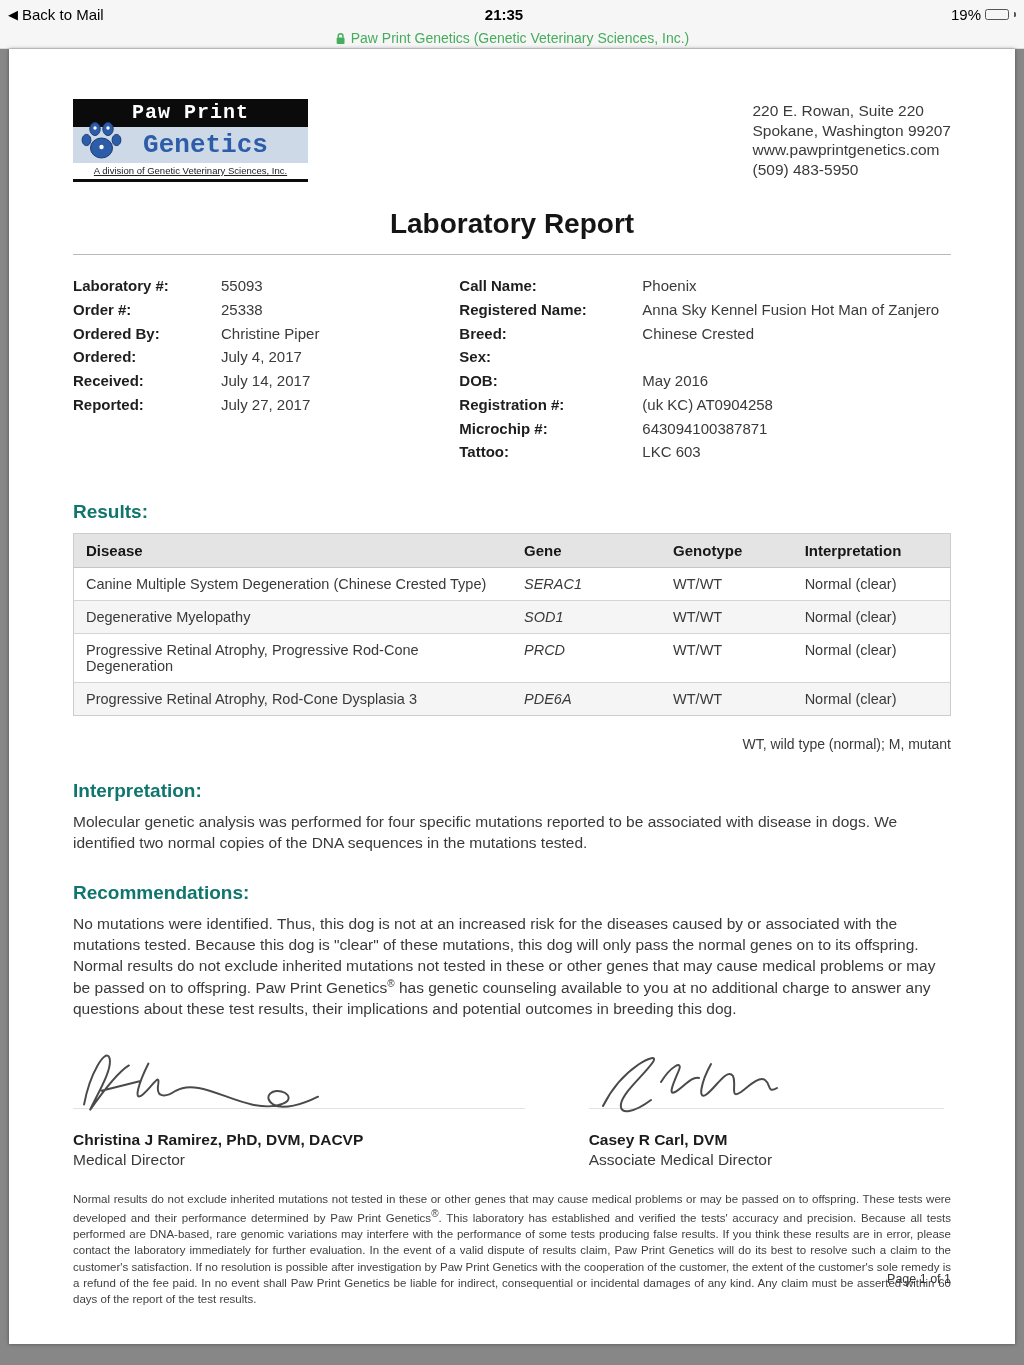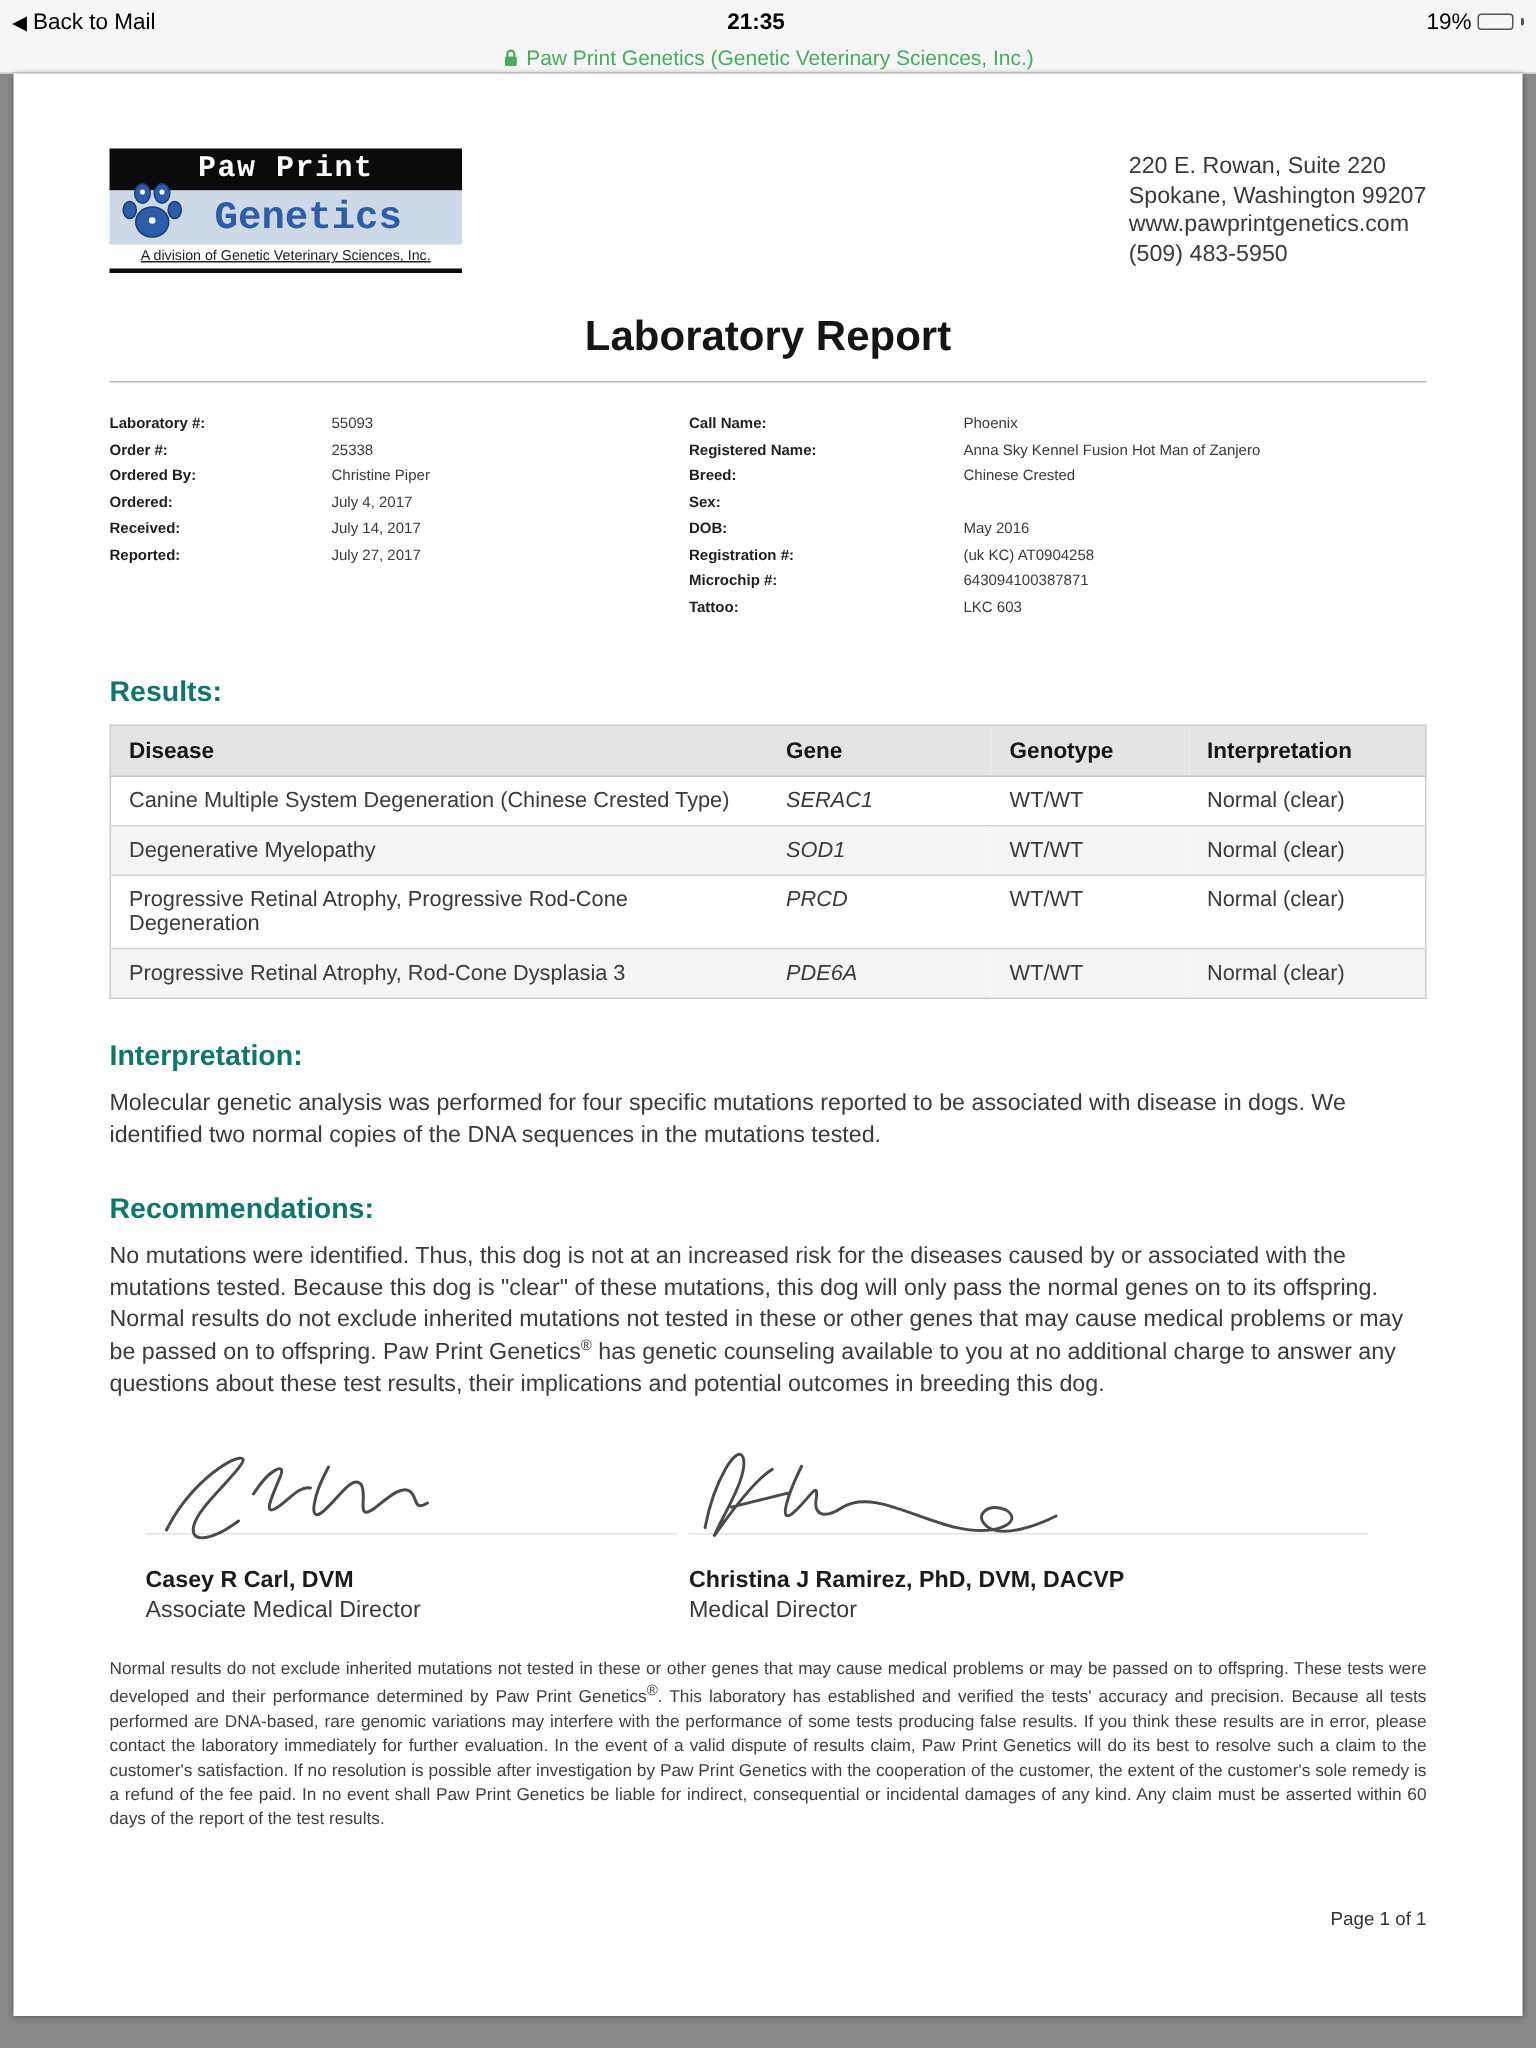--- a/index.html
+++ b/index.html
@@ -61,21 +61,21 @@
     text-decoration:underline;
   }
   .contact { font-size:15.5px; line-height:1.26; color:#3a3a3a; padding-top:2px; }
   
   .report-title { text-align:center; font-size:28px; font-weight:700; color:#151515; margin:26px 0 14px; }
   .divider { border:none; border-top:1px solid #b9b9b9; margin-bottom:22px; }
   
   .case-info { display:flex; }
   .info-col.left  { width:44%; }
   .info-col.right { width:56%; }
-  .irow { display:flex; margin-bottom:5px; line-height:1.25; font-size:10px; }
+  .irow { display:flex; margin-bottom:5px; line-height:1.25; font-size:15px; }
   .ilabel { font-weight:700; color:#1e1e1e; flex:0 0 auto; }
   .left  .ilabel { width:148px; }
   .right .ilabel { width:183px; }
   .ival { flex:1; }
   
   .section-h { font-size:19px; font-weight:700; color:#0f766e; margin:28px 0 10px; }
   .results-h { margin-top:34px; }
   table.results { width:100%; border-collapse:collapse; font-size:14.5px; border:1px solid #ccc; }
   table.results th, table.results td { text-align:left; padding:8px 12px; vertical-align:top; }
   table.results thead th { background:#e4e4e4; font-weight:700; color:#171717; border-bottom:1px solid #c6c6c6; font-size:15px; }
@@ -249,43 +249,44 @@
         </tr>
         <tr class="alt">
           <td>Progressive Retinal Atrophy, Rod-Cone Dysplasia 3</td>
           <td class="gene">PDE6A</td>
           <td>WT/WT</td>
           <td>Normal (clear)</td>
         </tr>
       </tbody>
     </table>
 
+    <div class="footnote">WT, wild type (normal); M, mutant</div>
 
     <div class="section-h">Interpretation:</div>
     <p class="body-p">Molecular genetic analysis was performed for four specific mutations reported to be associated with disease in dogs. We identified two normal copies of the DNA sequences in the mutations tested.</p>
 
     <div class="section-h">Recommendations:</div>
     <p class="body-p"><span>No mutations were identified. Thus, this dog is not at an increased risk for the diseases caused by or associated with the mutations tested. Because this dog is "clear" of these mutations, this dog will only pass the normal genes on to its offspring. Normal results do not exclude inherited mutations not tested in these or other genes that may cause medical problems or may be passed on to offspring. Paw Print Genetics</span><sup class="reg">®</sup><span> has genetic counseling available to you at no additional charge to answer any questions about these test results, their implications and potential outcomes in breeding this dog.</span></p>
 
     <div class="sig-row">
+      <div class="sig sig-1">
+        <svg class="sig-img" width="260" height="78" viewBox="0 0 260 80">
+          <path d="M8,62 C14,30 30,4 34,14 C38,26 20,54 14,68 C28,48 44,28 54,22 M26,48 L66,38 M74,20 C64,40 58,60 68,52 C78,44 86,28 84,42 C82,54 90,56 102,48 C122,36 152,56 180,62 C208,68 226,58 214,50 C202,44 190,54 202,62 C212,68 232,62 248,54" fill="none" stroke="#4a4a4a" stroke-width="2" stroke-linecap="round"></path>
+        </svg>
+        <div class="sig-line"></div>
+        <div class="sig-name">Christina J Ramirez, PhD, DVM, DACVP</div>
+        <div class="sig-title">Medical Director</div>
+      </div>
       <div class="sig sig-2">
         <svg class="sig-img" width="220" height="78" viewBox="0 0 220 70" style="margin-left:24px">
           <path d="M14,58 C34,18 72,2 64,14 C56,26 34,44 32,56 C30,68 46,64 62,52 M72,34 C82,18 94,12 90,22 C86,32 78,48 86,44 C94,40 102,28 110,30 M122,16 C112,34 108,54 118,46 C128,38 138,20 144,28 C148,36 140,52 152,44 C160,38 170,28 176,32 C182,36 178,46 188,40" fill="none" stroke="#4a4a4a" stroke-width="2" stroke-linecap="round"></path>
         </svg>
         <div class="sig-line" style="margin-left:24px"></div>
         <div class="sig-name" style="margin-left:24px">Casey R Carl, DVM</div>
         <div class="sig-title" style="margin-left:24px">Associate Medical Director</div>
       </div>
-      <div class="sig sig-1">
-        <svg class="sig-img" width="260" height="78" viewBox="0 0 260 80">
-          <path d="M8,62 C14,30 30,4 34,14 C38,26 20,54 14,68 C28,48 44,28 54,22 M26,48 L66,38 M74,20 C64,40 58,60 68,52 C78,44 86,28 84,42 C82,54 90,56 102,48 C122,36 152,56 180,62 C208,68 226,58 214,50 C202,44 190,54 202,62 C212,68 232,62 248,54" fill="none" stroke="#4a4a4a" stroke-width="2" stroke-linecap="round"></path>
-        </svg>
-        <div class="sig-line"></div>
-        <div class="sig-name">Christina J Ramirez, PhD, DVM, DACVP</div>
-        <div class="sig-title">Medical Director</div>
-      </div>
     </div>
 
     <p class="disclaimer"><span>Normal results do not exclude inherited mutations not tested in these or other genes that may cause medical problems or may be passed on to offspring. These tests were developed and their performance determined by Paw Print Genetics</span><sup class="reg">®</sup><span>. This laboratory has established and verified the tests' accuracy and precision. Because all tests performed are DNA-based, rare genomic variations may interfere with the performance of some tests producing false results. If you think these results are in error, please contact the laboratory immediately for further evaluation. In the event of a valid dispute of results claim, Paw Print Genetics will do its best to resolve such a claim to the customer's satisfaction. If no resolution is possible after investigation by Paw Print Genetics with the cooperation of the customer, the extent of the customer's sole remedy is a refund of the fee paid. In no event shall Paw Print Genetics be liable for indirect, consequential or incidental damages of any kind. Any claim must be asserted within 60 days of the report of the test results.</span></p>
 
     <div class="page-number">Page 1 of 1</div>
   </div>
 </div>
 
 </body></html>

